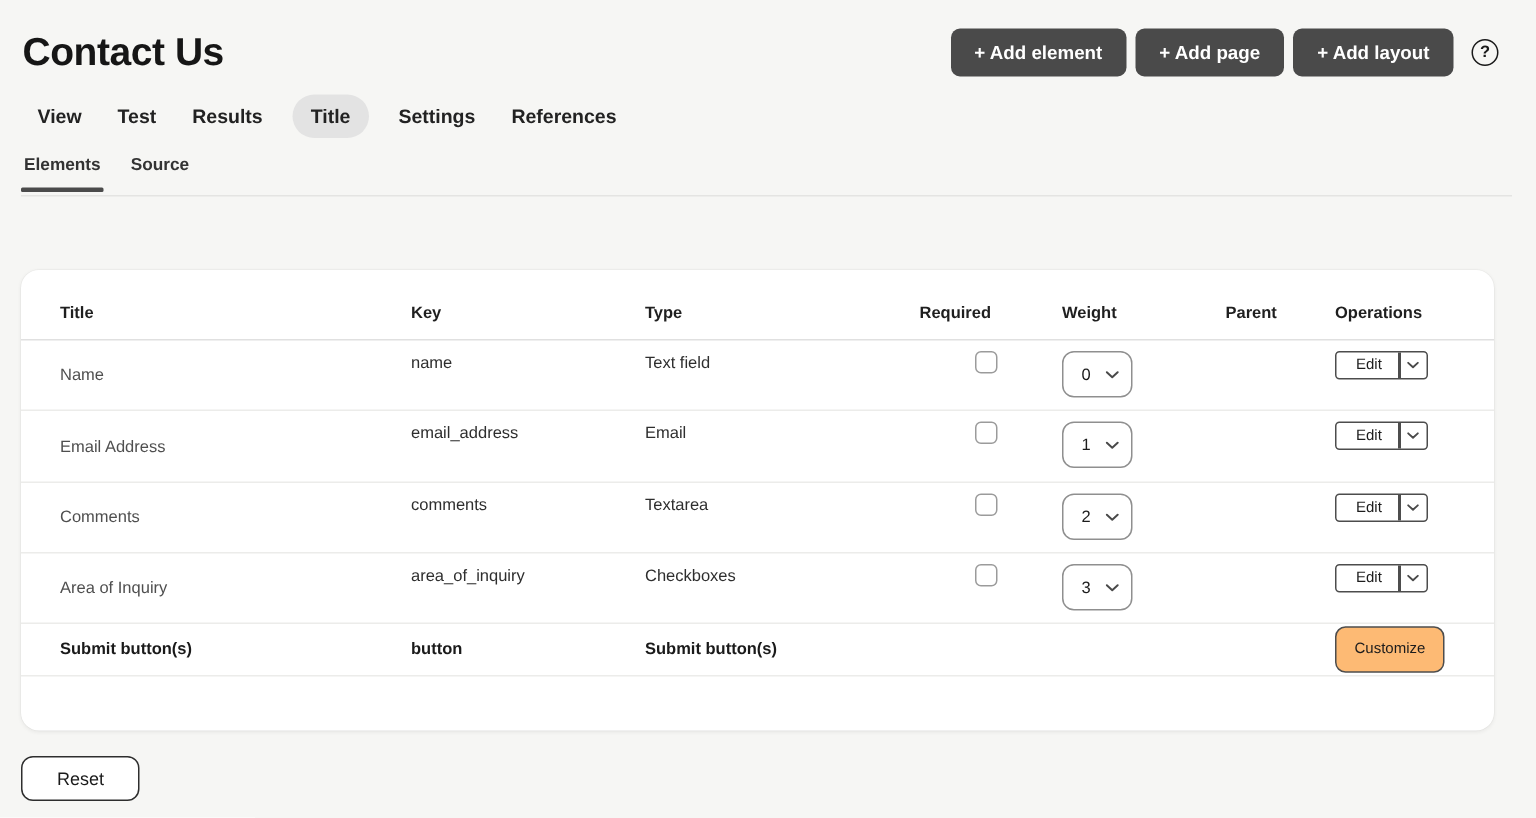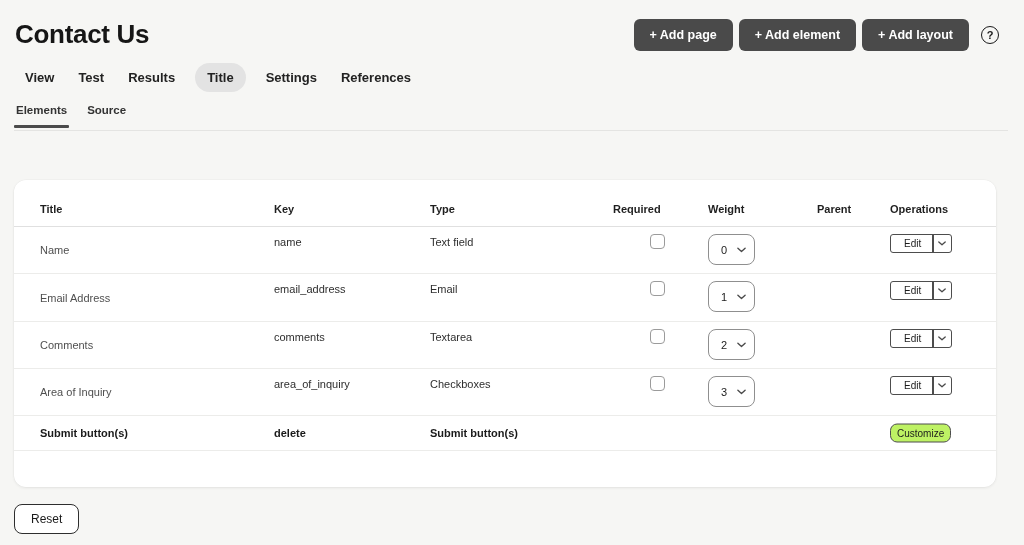--- a/index.html
+++ b/index.html
@@ -128,50 +128,50 @@
     display: flex; align-items: stretch; cursor: pointer; padding: 0; font-family: inherit;
   }
   .op-button .label {
     font-size: 10px; color: #1c1c1c; display: flex; align-items: center;
     padding: 0 11px 0 13px; min-width: 30px;
   }
   .op-button .divider { width: 1.4px; background: #4d4d4d; }
   .op-button .chev-part { width: 17px; display: flex; align-items: center; justify-content: center; }
   .op-customize {
     position: absolute; left: 876px; top: 50%; transform: translateY(-50%);
-    height: 19px; border: 1.4px solid #4d4d4d; border-radius: 7px; background: #bef264;
-    font-size: 10px; color: #1c1c1c; font-family: inherit; padding: 0 6px; cursor: pointer;
+    height: 31px; border: 1.4px solid #4d4d4d; border-radius: 7px; background: #fdba74;
+    font-size: 10px; color: #1c1c1c; font-family: inherit; padding: 0 12px; cursor: pointer;
   }
 
   
   .footer-actions {
     position: absolute; left: 14px; top: 504px;
     display: flex; gap: 7px; align-items: center;
   }
   .btn-save {
     background: #4a4a4a; color: #fff; border: none; border-radius: 8px;
     height: 30px; padding: 0 18px; font-size: 12px; font-weight: 600;
     font-family: inherit; cursor: pointer;
   }
   .btn-reset {
     background: #fff; color: #1a1a1a; border: 1.5px solid #2e2e2e; border-radius: 8px;
-    height: 30px; padding: 0 16px; font-size: 12px; font-weight: 500;
+    height: 30px; padding: 0 23px; font-size: 12px; font-weight: 500;
     font-family: inherit; cursor: pointer;
   }
 </style>
 </head>
 <body>
 
 <div class="page">
 
   <h1 class="page-title">Contact Us</h1>
 
   <div class="header-actions">
+    <button class="btn-dark">+ Add element</button>
     <button class="btn-dark">+ Add page</button>
-    <button class="btn-dark">+ Add element</button>
     <button class="btn-dark">+ Add layout</button>
     <button class="help-circle">?</button>
   </div>
 
   <nav class="primary-tabs">
     <span class="ptab">View</span>
     <span class="ptab">Test</span>
     <span class="ptab">Results</span>
     <span class="ptab active">Title</span>
     <span class="ptab">Settings</span>
@@ -299,21 +299,21 @@
         <span class="chev-part">
             <svg width="8" height="5" viewBox="0 0 10 6">
               <path d="M1 1l4 3.6L9 1" stroke="#4a4a4a" stroke-width="1.6" fill="none" stroke-linecap="round" stroke-linejoin="round"></path>
             </svg>
           </span>
       </button>
     </div>
 
     <div class="trow r4 bold-row">
       <span class="cell cell-title">Submit button(s)</span>
-      <span class="cell cell-key">delete</span>
+      <span class="cell cell-key">button</span>
       <span class="cell cell-type">Submit button(s)</span>
       <button class="op-customize">Customize</button>
     </div>
 
   </div>
 
   <div class="footer-actions">
     <button class="btn-reset">Reset</button>
   </div>
 

